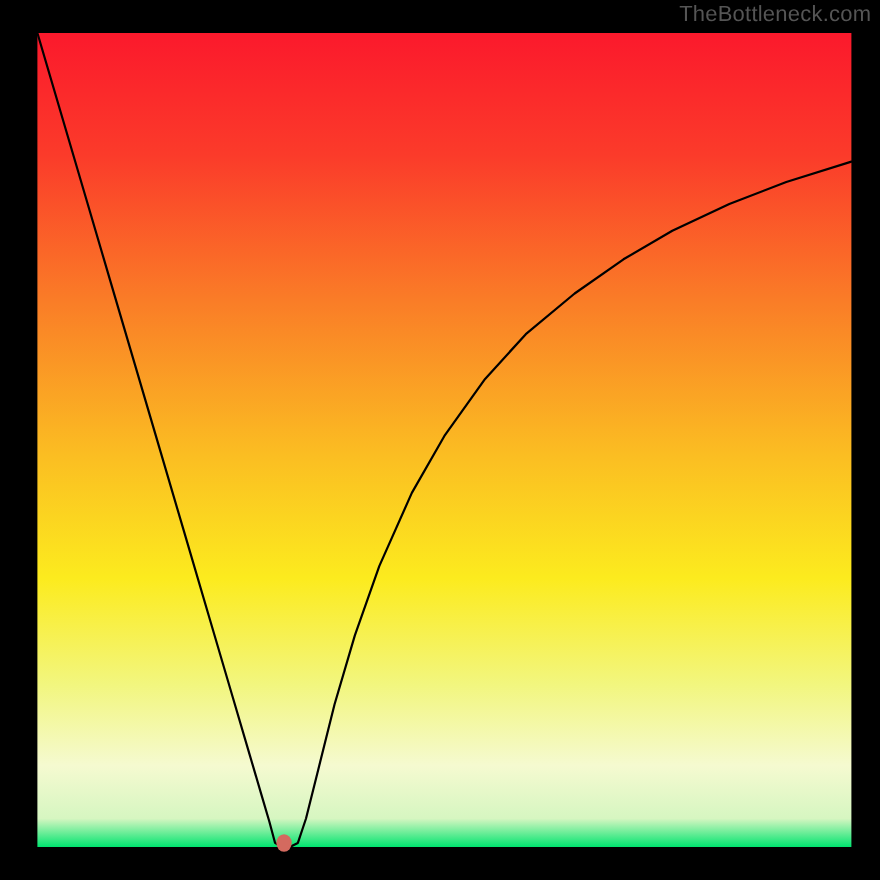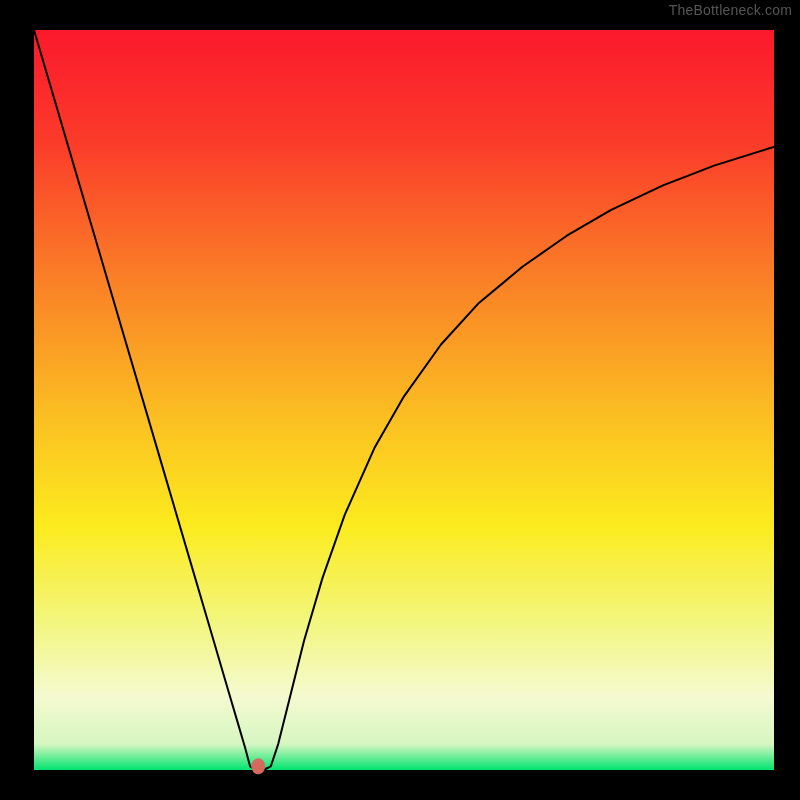--- a/index.html
+++ b/index.html
@@ -14,21 +14,21 @@
   .frame {
     position: relative;
     width: 800px;
     height: 800px;
   }
   .watermark {
     position: absolute;
     top: 2px;
     right: 8px;
     color: #555;
-    font-size: 14px;
+    font-size: 20px;
     letter-spacing: 0.2px;
     z-index: 10;
     font-weight: 500;
   }
   svg {
     display: block;
   }
 </style>
 </head>
 <body>

